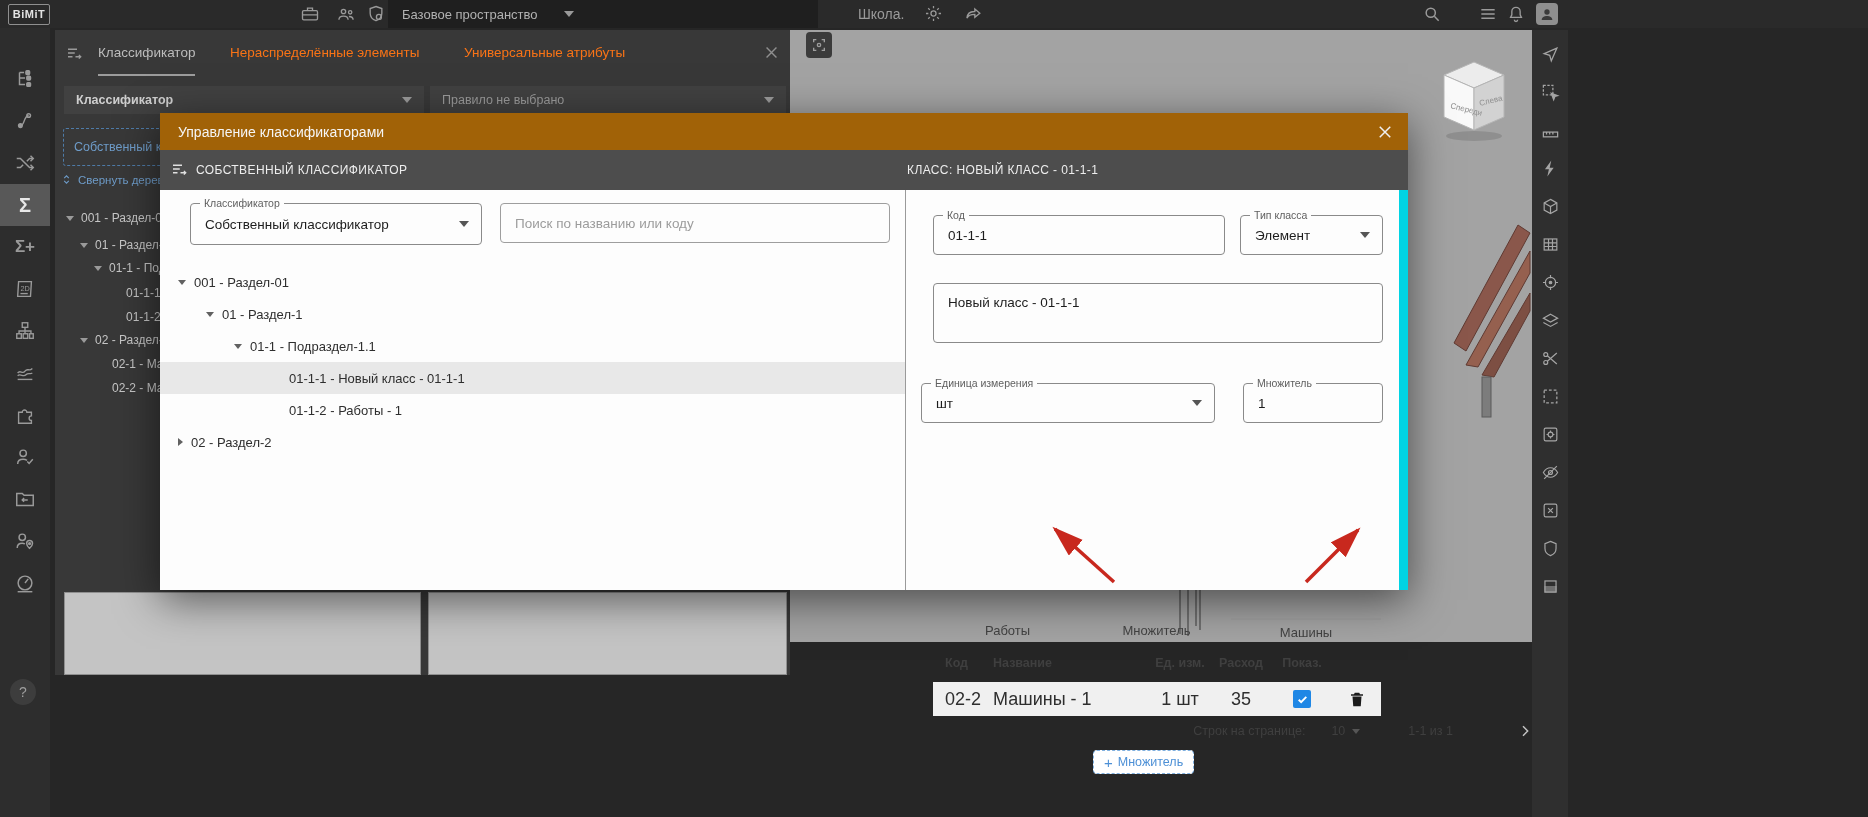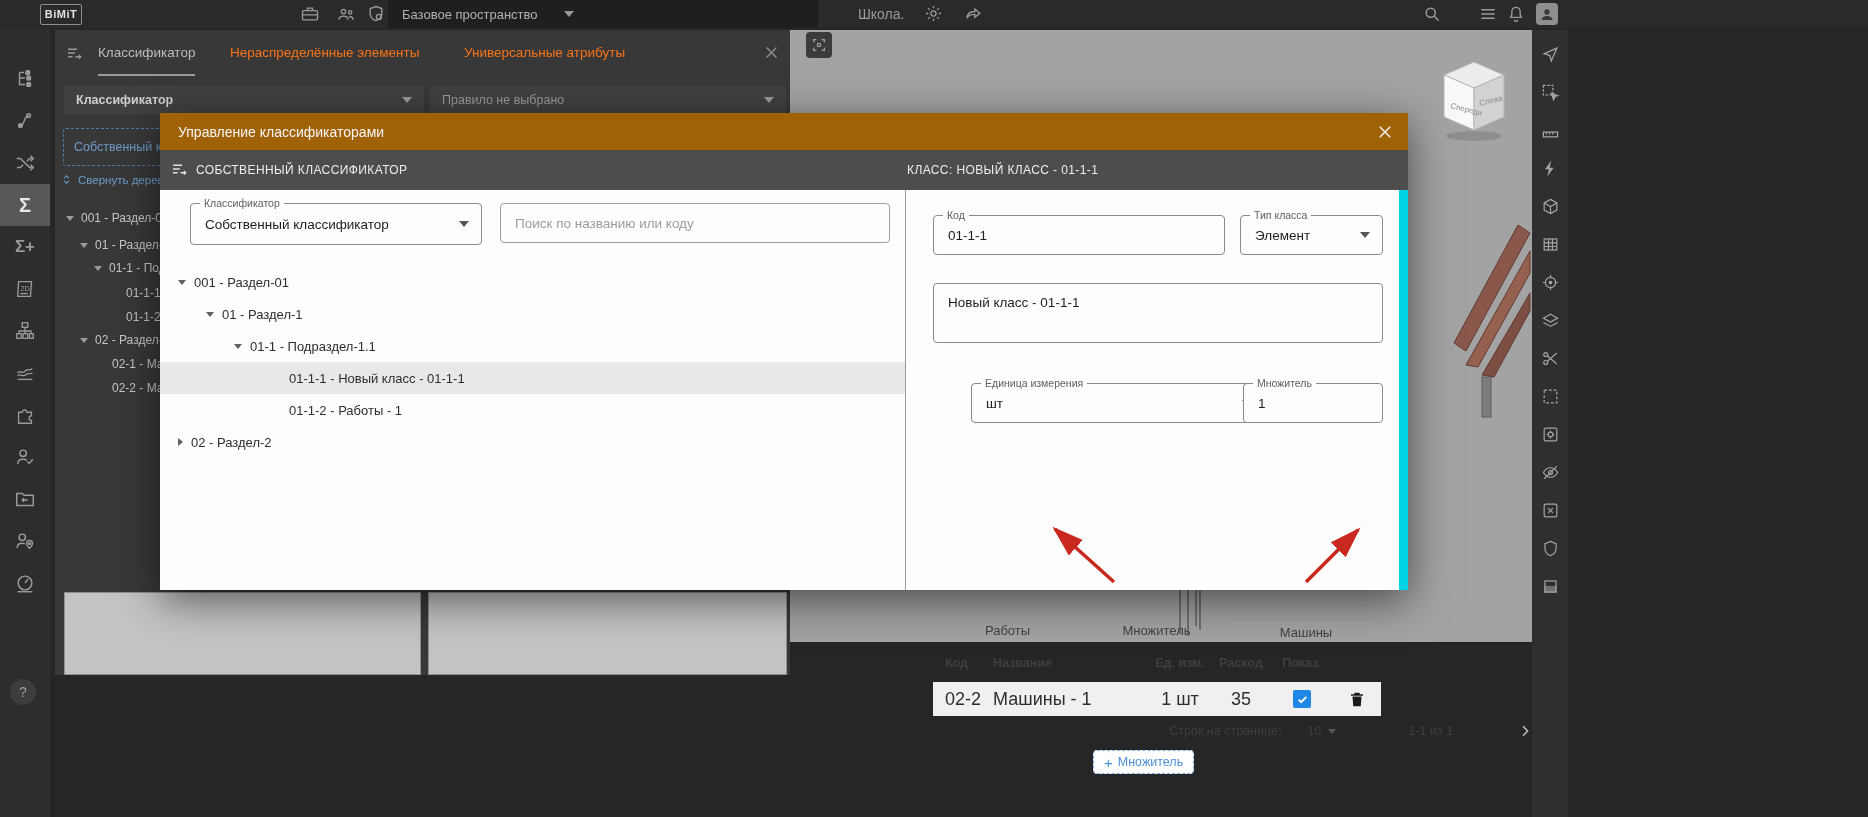--- a/index.html
+++ b/index.html
@@ -2,21 +2,21 @@
 <html><head>
 <meta charset="utf-8">
 <style>
   html,body{margin:0;padding:0;background:#262626;font-family:"Liberation Sans",sans-serif;}
   .screen{position:relative;width:1868px;height:817px;overflow:hidden;background:#262626;}
   .abs{position:absolute;}
   svg{display:block;}
   
   .topbar{position:absolute;left:0;top:0;width:1868px;height:28px;background:#2a2a2a;}
   .logo{position:absolute;left:8px;top:4px;width:40px;height:19px;border:1px solid #8f8f8f;border-radius:2px;
-        color:#e3e3e3;font-size:11px;font-weight:bold;text-align:center;line-height:19px;letter-spacing:.5px;margin-left:32px;}
+        color:#e3e3e3;font-size:11px;font-weight:bold;text-align:center;line-height:19px;letter-spacing:.5px;}
   .tb-ic{position:absolute;top:4px;width:20px;height:20px;color:#9a9a9a;}
   .workspace{position:absolute;left:388px;top:0;width:430px;height:28px;background:#1f1f1f;display:flex;align-items:center;}
   .workspace .ws-label{margin-left:14px;font-size:13px;color:#b2b2b2;}
   .caret-d{width:0;height:0;border-left:5px solid transparent;border-right:5px solid transparent;border-top:6px solid #9a9a9a;display:inline-block;}
   .ws-caret{margin-left:26px;}
   .title-grp{position:absolute;left:858px;top:0;height:28px;display:flex;align-items:center;gap:20px;}
   .proj-title{font-size:14px;color:#9a9a9a;}
   .avatar{position:absolute;left:1536px;top:3px;width:22px;height:22px;background:#8f8f8f;border-radius:4px;display:flex;align-items:center;justify-content:center;}
   
   .ltoolbar{position:absolute;left:0;top:28px;width:50px;height:789px;background:#2d2d2d;}
@@ -82,21 +82,21 @@
   .c-code{width:60px;padding-left:12px;box-sizing:border-box;}
   .c-name{flex:1;}
   .c-unit{width:60px;text-align:center;line-height:1.15;}
   .c-cons{width:62px;text-align:center;}
   .c-show{width:60px;display:flex;justify-content:center;}
   .c-act{width:49px;display:flex;justify-content:center;}
   .checkbox{width:18px;height:18px;background:#1f87e5;border-radius:2px;display:flex;align-items:center;justify-content:center;cursor:pointer;}
   .pagerow{position:absolute;left:933px;top:526px;width:440px;height:30px;display:flex;align-items:center;justify-content:flex-end;font-size:12.5px;color:#3f3f3f;}
   .perpage{display:flex;align-items:center;gap:7px;margin-left:26px;cursor:pointer;}
   .pp-caret{width:0;height:0;border-left:4.5px solid transparent;border-right:4.5px solid transparent;border-top:5.5px solid #555;}
-  .pagerange{margin-left:72px;}
+  .pagerange{margin-left:48px;}
   .pagenext{margin-left:64px;color:#c4c4c4;cursor:pointer;}
   .addbtn{position:absolute;left:933px;top:560px;height:22px;padding:0 10px;border:1px dashed #7fb0e0;border-radius:4px;
           display:flex;align-items:center;gap:5px;color:#4d90d6;font-size:12.5px;cursor:pointer;background:#fff;}
   .addbtn .plus{font-size:15px;line-height:1;}
   .arrows{position:absolute;left:0;top:0;width:1868px;height:817px;z-index:20;pointer-events:none;}
 </style>
 </head>
 <body>
 
 <div class="screen">
@@ -499,21 +499,21 @@
         <span class="fvalue">01-1-1</span>
       </div>
       <div class="field" style="left:1080px;top:25px;width:141px;height:38px">
         <span class="flabel">Тип класса</span>
         <span class="fvalue">Элемент</span>
         <span class="fcaret"></span>
       </div>
       <div class="field" style="left:773px;top:93px;width:448px;height:58px">
         <span class="fvalue" style="top:6px;height:auto;align-items:flex-start;padding-top:5px">Новый класс - 01-1-1</span>
       </div>
-      <div class="field" style="left:811px;top:193px;width:292px;height:38px">
+      <div class="field" style="left:761px;top:193px;width:292px;height:38px">
         <span class="flabel">Единица измерения</span>
         <span class="fvalue">шт</span>
         <span class="fcaret"></span>
       </div>
       <div class="field" style="left:1083px;top:193px;width:138px;height:38px">
         <span class="flabel">Множитель</span>
         <span class="fvalue">1</span>
       </div>
 
       <div class="rtab" style="left:773px"><span>Работы</span></div>

